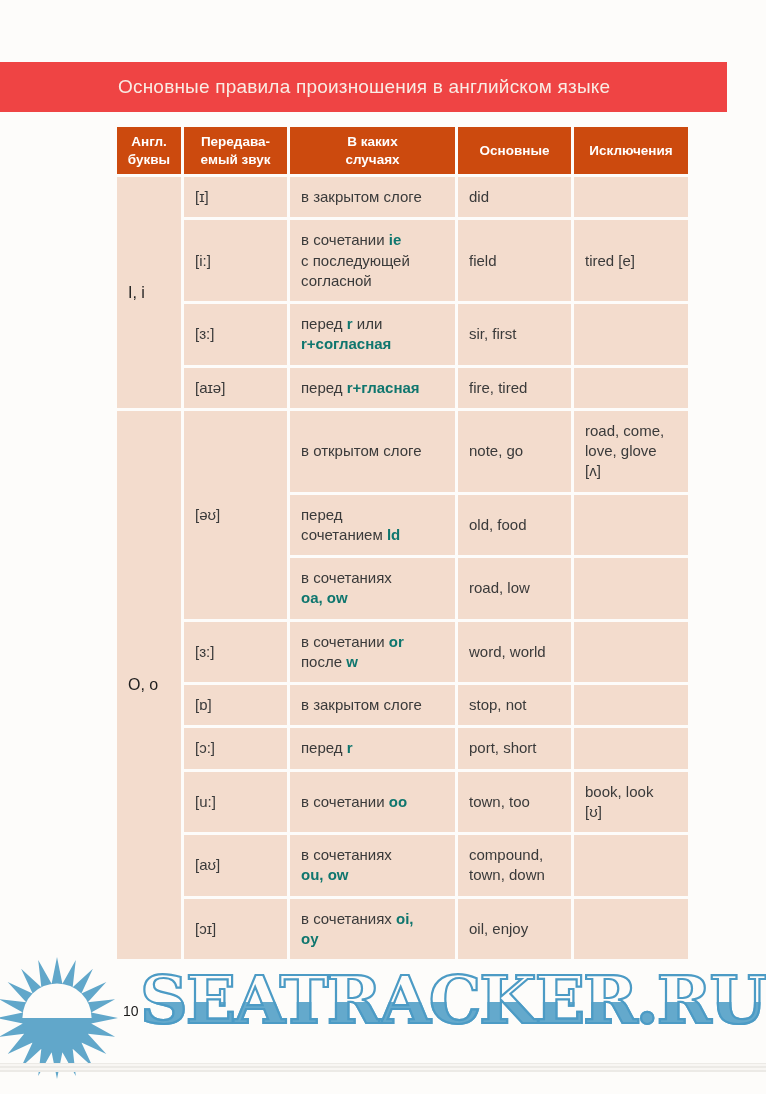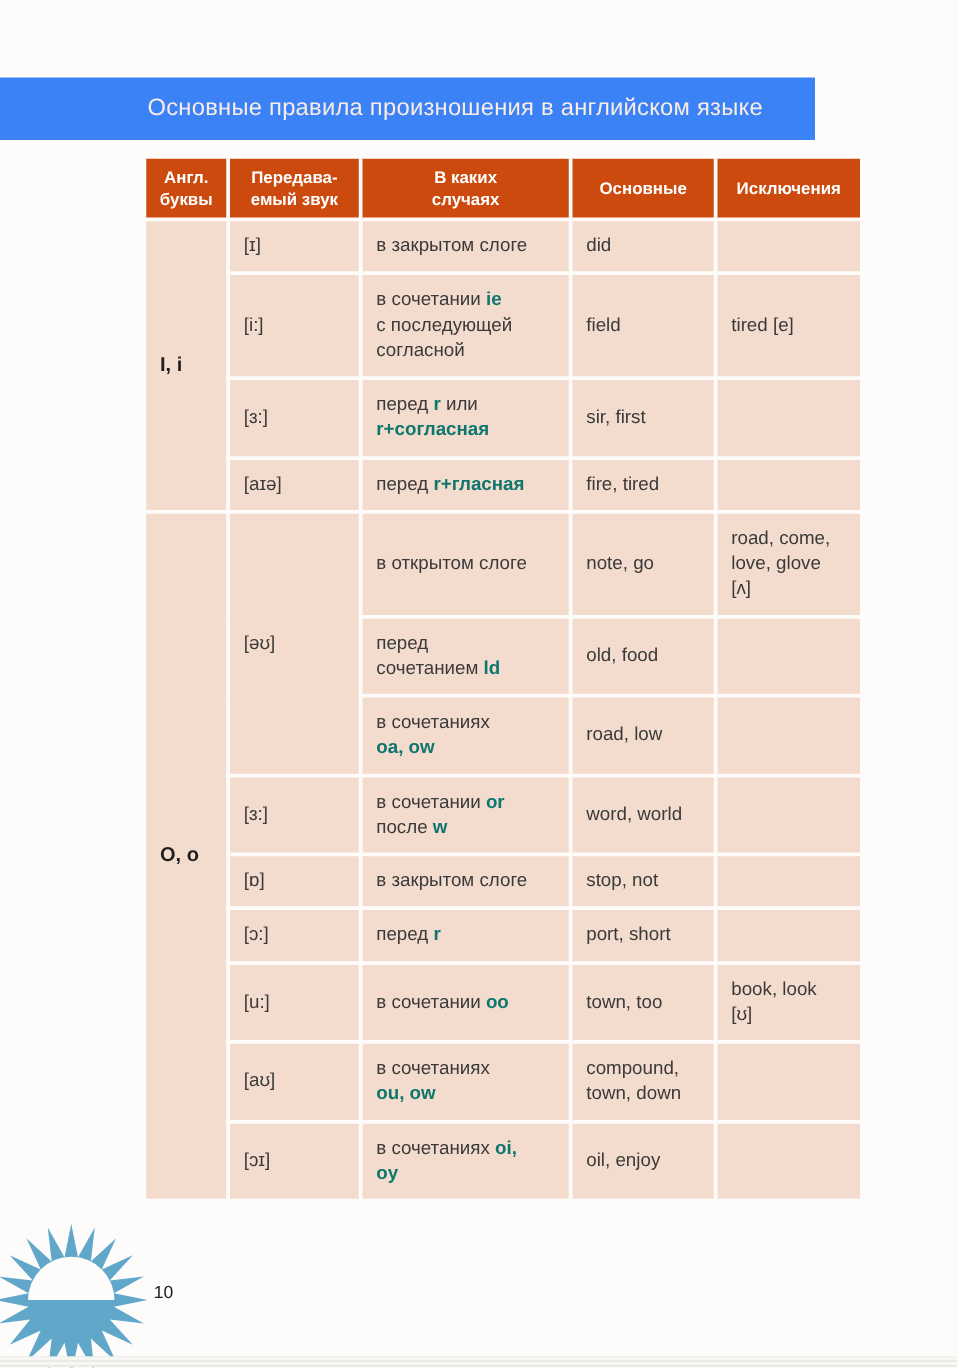--- a/index.html
+++ b/index.html
@@ -2,45 +2,45 @@
 <html><head>
 <meta charset="utf-8">
 <style>
   html,body{margin:0;padding:0;}
   body{
     width:766px;height:1094px;position:relative;overflow:hidden;
     background:#fdfcfa;
     font-family:"Liberation Sans",sans-serif;
   }
   .title-bar{
-    position:absolute;left:0;top:62px;width:652px;height:50px;
-    background:#3b82f6;display:flex;align-items:center;
+    position:absolute;left:0;top:62px;width:727px;height:50px;
+    background:#ef4444;display:flex;align-items:center;
   }
   .title-text{
     color:#f9ece4;font-size:19px;padding-left:118px;letter-spacing:.2px;
   }
   table.pron-table{
     position:absolute;left:114px;top:124px;
     border-collapse:collapse;table-layout:fixed;
   }
   .pron-table th,.pron-table td{
     border:3px solid #fdfcfa;white-space:pre-wrap;vertical-align:middle;
     box-sizing:border-box;
   }
   .pron-table th{
     background:#cc4a0e;color:#fff;font-size:13.5px;font-weight:bold;
     text-align:center;padding:6px 3px;line-height:1.3;height:48px;
   }
   .pron-table td{
     background:#f3dccd;color:#3a3a3a;font-size:15px;
     padding:10px 8px 10px 11px;line-height:1.35;
   }
-  td.letters{font-weight:bold;font-size:16px;color:#1f1f1f;}
+  td.letters{font-weight:normal;font-size:16px;color:#1f1f1f;}
   td.case b{color:#0f766e;}
-  .footer{position:absolute;left:0;top:975px;width:766px;height:119px;}
+  .footer{position:absolute;left:0;top:953px;width:766px;height:119px;}
   .sun-logo{position:absolute;left:-4px;top:4px;}
   .watermark{
     position:absolute;left:140px;top:13px;
     font-family:"DejaVu Serif",serif;font-weight:bold;
     font-size:66px;line-height:1.05;letter-spacing:-2px;white-space:nowrap;
     color:transparent;
     background:linear-gradient(180deg,#fdfcfa 0%,#fdfcfa 52%,#64a9cc 52%,#64a9cc 100%);
     -webkit-background-clip:text;background-clip:text;
     -webkit-text-stroke:2.2px #4c9bc5;
   }
@@ -180,14 +180,15 @@
     <polygon fill="#61a7ca" points="
       120,60 93.6,65.3 117.1,78.5 90.3,75.4 108.5,95.3 84.0,84.0 95.3,108.5 75.4,90.3
       78.5,117.1 65.3,93.6 60,120 54.7,93.6 41.5,117.1 44.6,90.3 24.7,108.5 36.0,84.0
       11.5,95.3 27.7,75.4 2.9,78.5 26.4,65.3 0,60 26.4,54.7 2.9,41.5 29.7,44.6
       11.5,24.7 36.0,36.0 24.7,11.5 44.6,29.7 41.5,2.9 54.7,26.4 60,0 65.3,26.4
       78.5,2.9 75.4,29.7 95.3,11.5 84.0,36.0 108.5,24.7 90.3,44.6 117.1,41.5 93.6,54.7"></polygon>
     <path d="M26,60 A34,34 0 0 1 94,60 Z" fill="#fdfcfa"></path>
     <path d="M26,60 A34,34 0 0 0 94,60 Z" fill="#61a7ca"></path>
   </svg>
   <div class="page-num">10</div>
+  <div class="watermark">SEATRACKER.RU</div>
   <div class="scan-band"></div>
 </div>
 
 </body></html>

